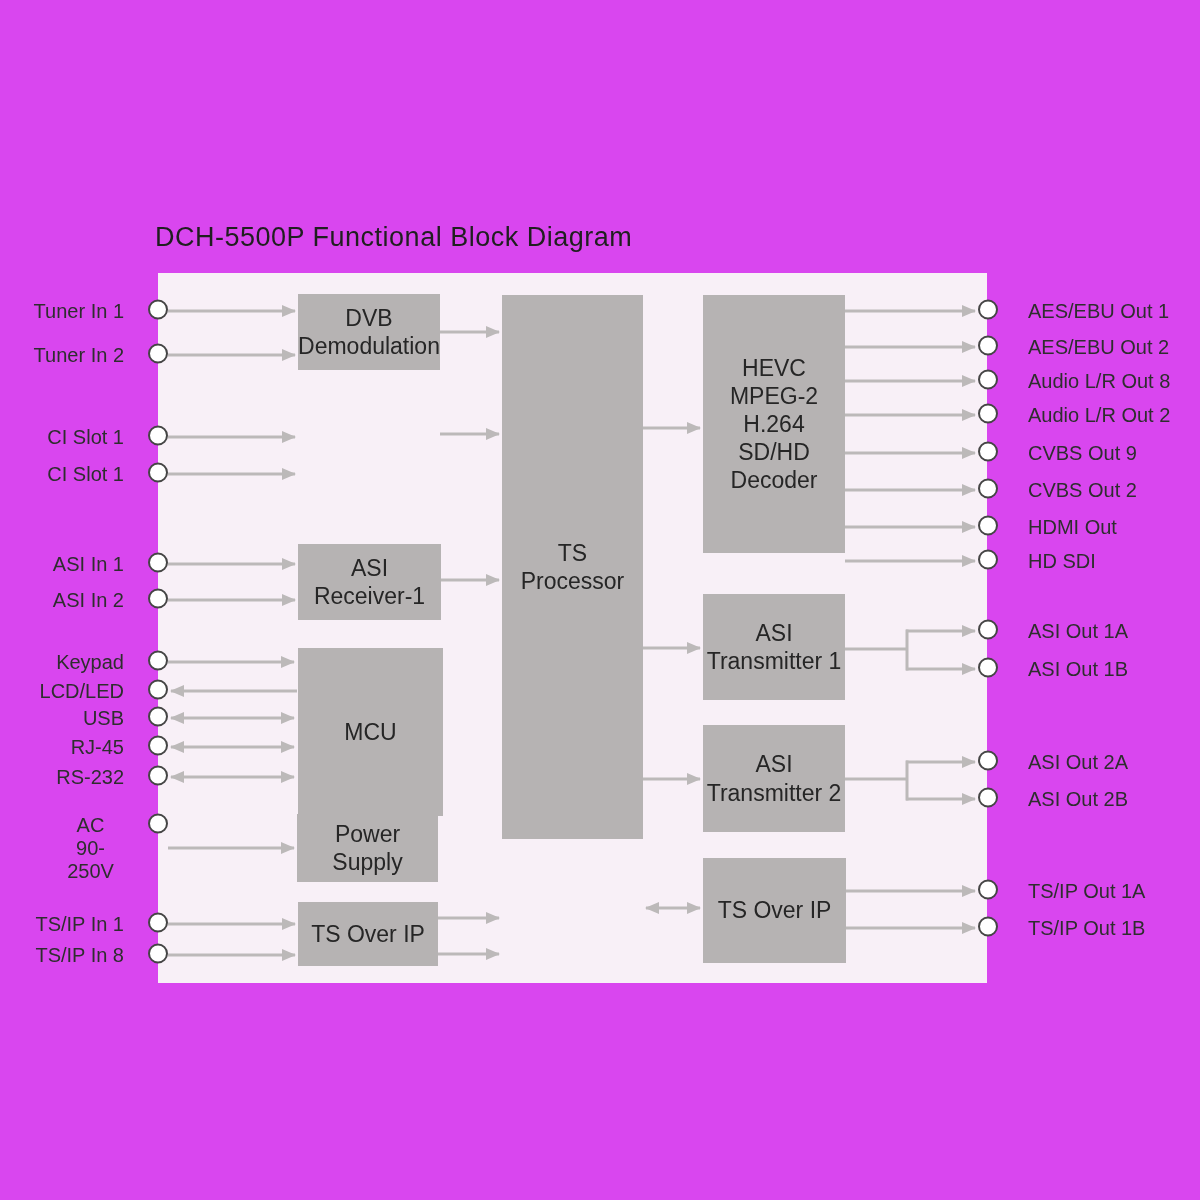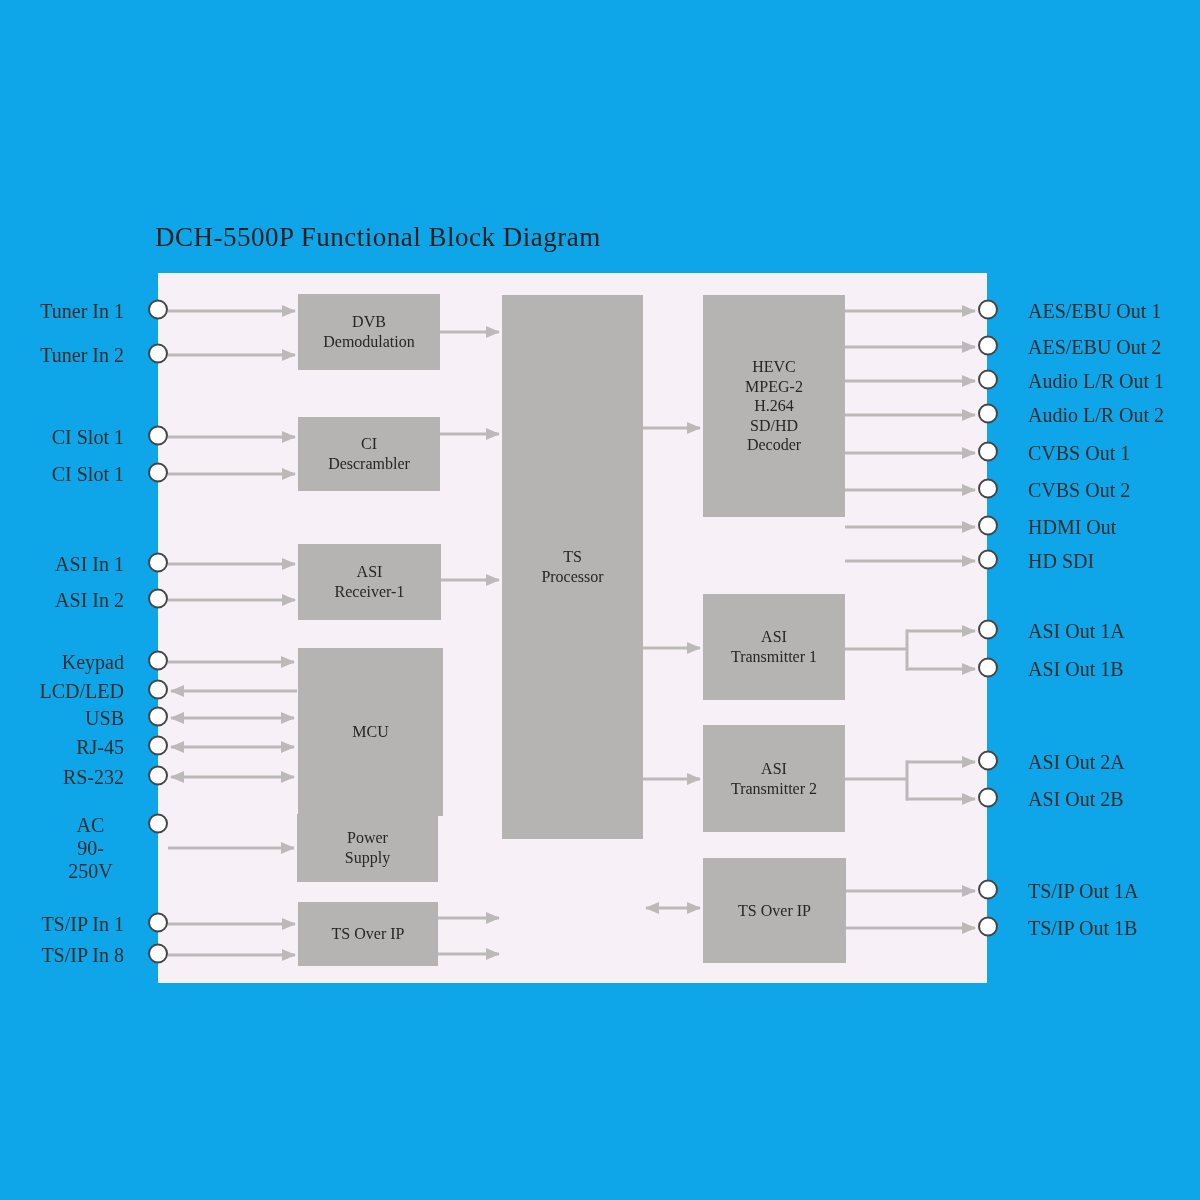--- a/index.html
+++ b/index.html
@@ -1,21 +1,21 @@
 <!DOCTYPE html>
 <html><head>
 <meta charset="utf-8">
 <style>
   html, body { margin: 0; padding: 0; background: #ffffff; }
   .canvas {
     position: relative;
     width: 1200px;
     height: 1200px;
-    background: #0ea5e9;
-    font-family: Liberation Serif, serif;
+    background: #d946ef;
+    font-family: Liberation Sans, sans-serif;
     overflow: hidden;
   }
   .panel {
     position: absolute;
     left: 158px; top: 273px;
     width: 829px; height: 710px;
     background: #f8f0f7;
   }
   .title {
     position: absolute;
@@ -29,21 +29,21 @@
   .block {
     position: absolute;
     background: #b6b3b3;
     display: flex;
     align-items: center;
     justify-content: center;
   }
   .blabel {
     white-space: pre-line;
     text-align: center;
-    font-size: 16px;
+    font-size: 23px;
     line-height: 1.22;
     color: #262626;
   }
   .port {
     position: absolute;
     display: flex;
     align-items: flex-start;
     transform: translateY(-50%);
     gap: 16px;
   }
@@ -130,43 +130,39 @@
 
       <line x1="846" y1="891" x2="975" y2="891" marker-end="url(#ah)"></line>
       <line x1="846" y1="928" x2="975" y2="928" marker-end="url(#ah)"></line>
     </g>
   </svg>
 
   <div class="block" style="left:298px;top:294px;width:142px;height:76px">
     <span class="blabel">DVB
 Demodulation</span>
   </div>
-  <div class="block" style="left:298px;top:417px;width:142px;height:74px">
-    <span class="blabel">CI
-Descrambler</span>
-  </div>
   <div class="block" style="left:298px;top:544px;width:143px;height:76px">
     <span class="blabel">ASI
 Receiver-1</span>
   </div>
   <div class="block" style="left:298px;top:648px;width:145px;height:168px">
     <span class="blabel">MCU</span>
   </div>
   <div class="block" style="left:297px;top:814px;width:141px;height:68px">
     <span class="blabel">Power
 Supply</span>
   </div>
   <div class="block" style="left:298px;top:902px;width:140px;height:64px">
     <span class="blabel">TS Over IP</span>
   </div>
   <div class="block" style="left:502px;top:295px;width:141px;height:544px">
     <span class="blabel">TS
 Processor</span>
   </div>
-  <div class="block" style="left:703px;top:295px;width:142px;height:222px">
+  <div class="block" style="left:703px;top:295px;width:142px;height:258px">
     <span class="blabel">HEVC
 MPEG-2
 H.264
 SD/HD
 Decoder</span>
   </div>
   <div class="block" style="left:703px;top:594px;width:142px;height:106px">
     <span class="blabel">ASI
 Transmitter 1</span>
   </div>
@@ -239,29 +235,29 @@
   <div class="port right" style="top:311px">
     <span class="pcircle"></span>
     <span class="plabel">AES/EBU Out 1</span>
   </div>
   <div class="port right" style="top:347px">
     <span class="pcircle"></span>
     <span class="plabel">AES/EBU Out 2</span>
   </div>
   <div class="port right" style="top:381px">
     <span class="pcircle"></span>
-    <span class="plabel">Audio L/R Out 1</span>
+    <span class="plabel">Audio L/R Out 8</span>
   </div>
   <div class="port right" style="top:415px">
     <span class="pcircle"></span>
     <span class="plabel">Audio L/R Out 2</span>
   </div>
   <div class="port right" style="top:453px">
     <span class="pcircle"></span>
-    <span class="plabel">CVBS Out 1</span>
+    <span class="plabel">CVBS Out 9</span>
   </div>
   <div class="port right" style="top:490px">
     <span class="pcircle"></span>
     <span class="plabel">CVBS Out 2</span>
   </div>
   <div class="port right" style="top:527px">
     <span class="pcircle"></span>
     <span class="plabel">HDMI Out</span>
   </div>
   <div class="port right" style="top:561px">

